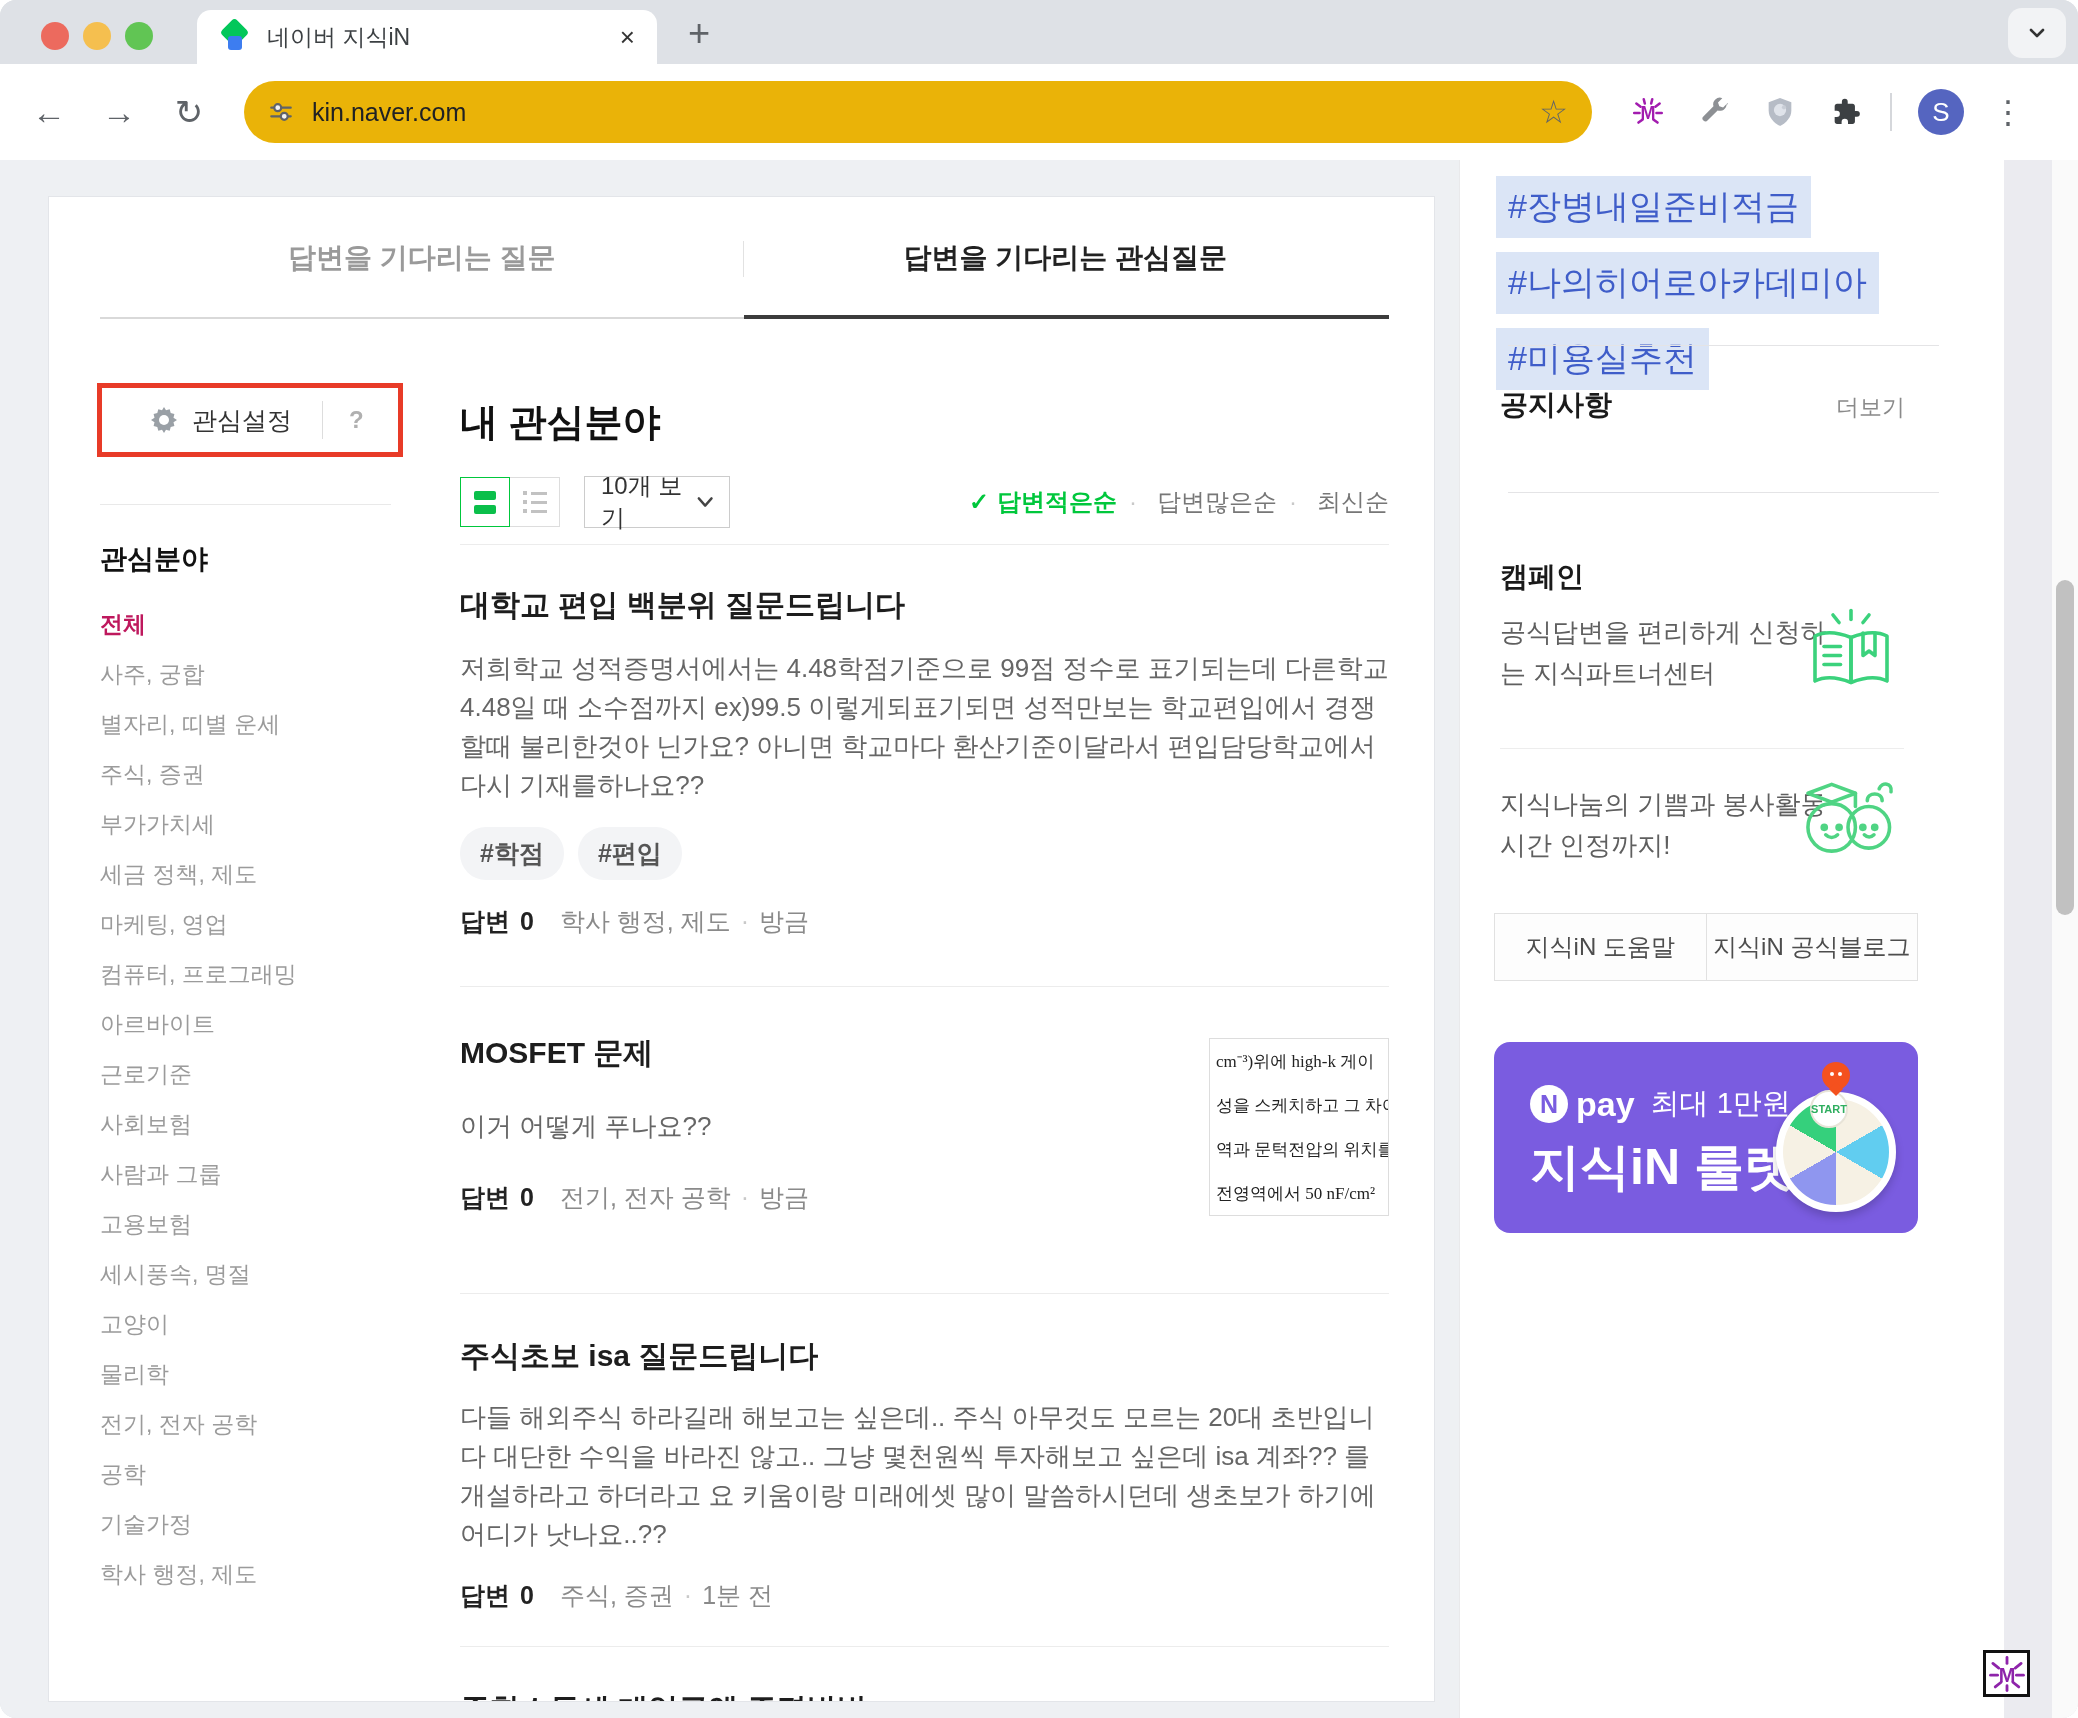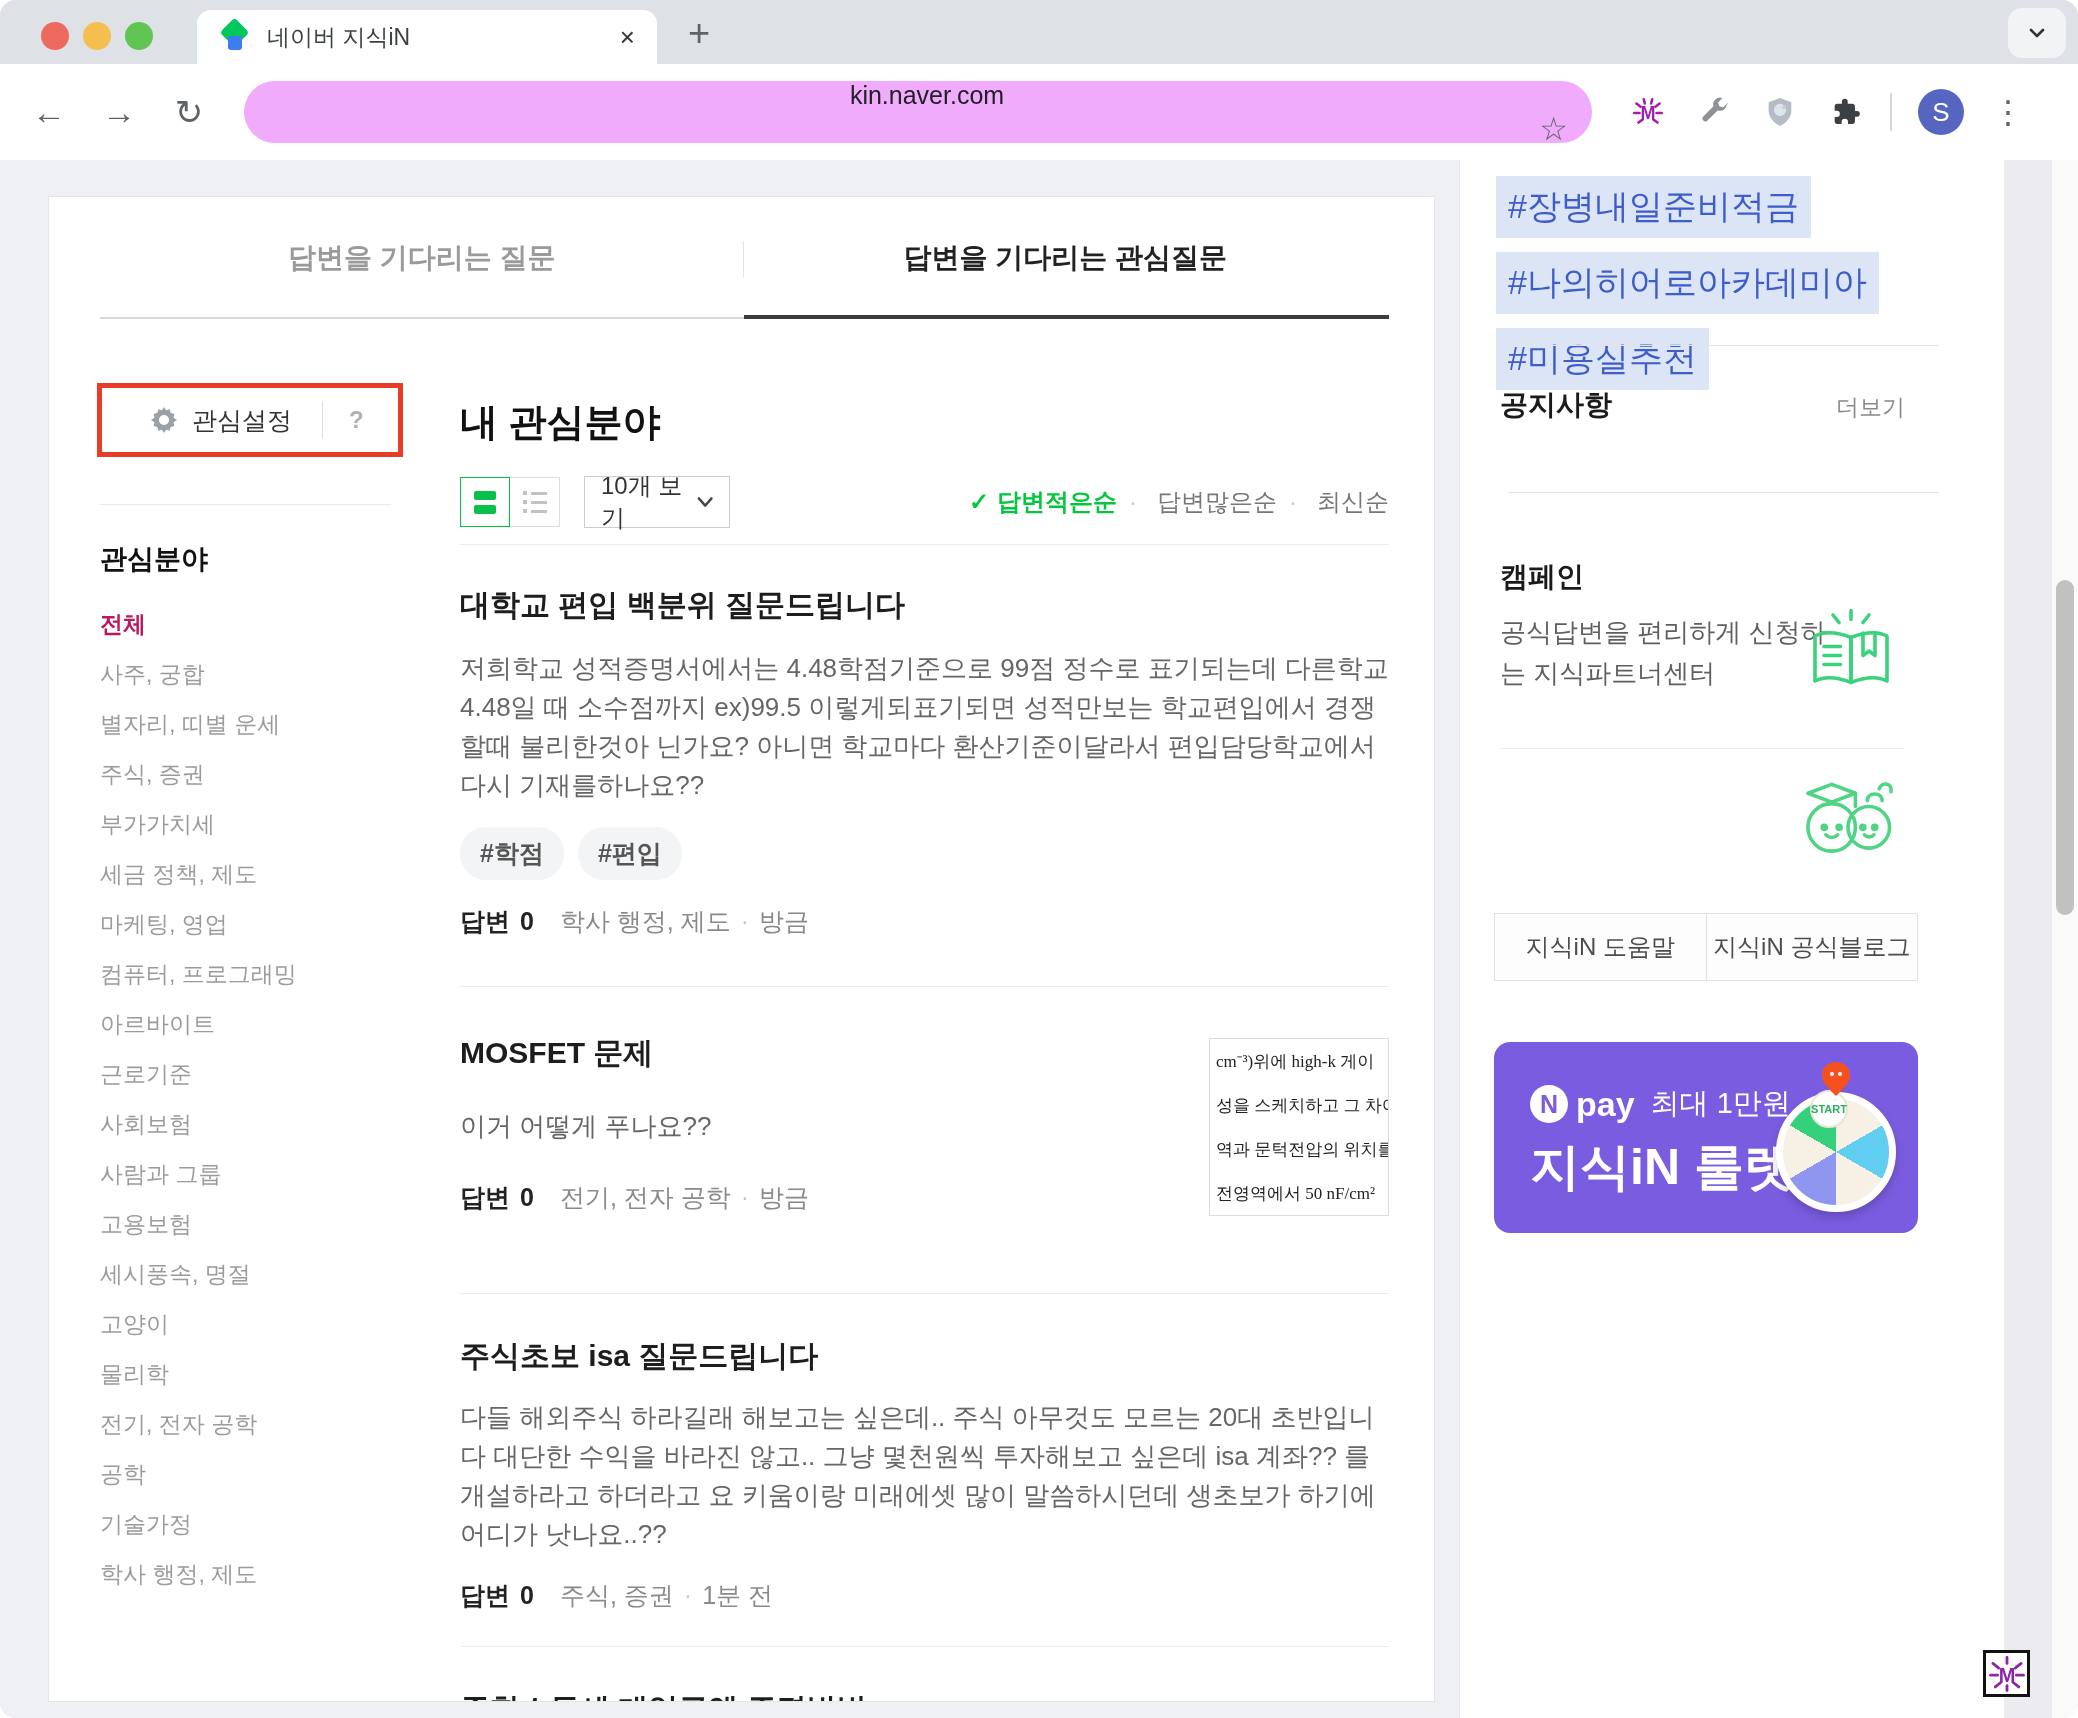--- a/index.html
+++ b/index.html
@@ -17,21 +17,21 @@
   .fav-green{position:absolute;left:5px;top:1px;width:21px;height:21px;background:#03c75a;transform:rotate(45deg);border-radius:4px;}
   .fav-blue{position:absolute;left:9px;top:15px;width:14px;height:14px;background:#3d7df0;border-radius:3px;}
   .tab-title{flex:1;font-size:23px;color:#3c4043;white-space:nowrap;overflow:hidden;}
   .tab-close{font-size:26px;color:#343434;cursor:pointer;}
   .newtab{position:absolute;left:688px;top:12px;font-size:38px;color:#5f6368;font-weight:300;}
   .tab-search{position:absolute;right:12px;top:8px;width:58px;height:50px;border-radius:14px;background:#f2f3f5;display:flex;align-items:center;justify-content:center;}
 
   
   .toolbar{position:absolute;top:64px;left:0;right:0;height:96px;background:#fff;display:flex;align-items:center;padding-left:28px;box-sizing:border-box;}
   .nav-ic{width:42px;text-align:center;font-size:34px;color:#5f6368;margin-right:28px;}
-  .urlbar{display:flex;align-items:center;width:1348px;height:62px;border-radius:31px;background:#f0abfc;padding:0 24px;box-sizing:border-box;margin-left:6px;flex-direction:column;}
+  .urlbar{display:flex;align-items:center;width:1348px;height:62px;border-radius:31px;background:#eab308;padding:0 24px;box-sizing:border-box;margin-left:6px;}
   .url-text{margin-left:18px;font-size:25px;color:#202124;}
   .star{margin-left:auto;font-size:32px;color:#5f6368;}
   .exts{display:flex;align-items:center;gap:30px;margin-left:38px;}
   .ext{width:36px;height:36px;display:flex;align-items:center;justify-content:center;}
   .tb-sep{width:2px;height:38px;background:#d5d7db;margin-left:26px;}
   .avatar{width:46px;height:46px;border-radius:50%;background:#5565c0;color:#fff;font-size:26px;display:flex;align-items:center;justify-content:center;margin-left:26px;}
   .kebab{font-size:32px;color:#5f6368;margin-left:28px;width:30px;text-align:center;}
 
   
   .page{position:absolute;top:160px;left:0;right:0;bottom:0;background:#eef0f3;}
@@ -414,20 +414,21 @@
             <path d="M40 18v15l4-3 4 3V18"></path>
             <line x1="14" y1="27" x2="25" y2="27"></line>
             <line x1="14" y1="33" x2="25" y2="33"></line>
             <line x1="14" y1="39" x2="25" y2="39"></line>
             <line x1="32" y1="9" x2="32" y2="3"></line>
             <line x1="24" y1="11" x2="20" y2="6"></line>
             <line x1="40" y1="11" x2="44" y2="6"></line>
           </svg>
       </span>
       <span class="div-c"></span>
+      <div class="camp-text2">지식나눔의 기쁨과 봉사활동 시간 인정까지!</div>
       <span class="camp-icon2">
         <svg width="104" height="92" viewBox="0 0 70 62" fill="none" stroke="#4fd483" stroke-width="2.4" stroke-linecap="round" stroke-linejoin="round">
             <circle cx="24" cy="40" r="16"></circle>
             <circle cx="49" cy="40" r="14"></circle>
             <path d="M8 17l16-6 16 6-16 6z"></path>
             <path d="M40 17v9"></path>
             <path d="M48 22c0-6 10-6 10 0"></path>
             <path d="M56 14c2-5 9-4 8 2"></path>
             <circle cx="19" cy="40" r="1.4" fill="#4fd483"></circle>
             <circle cx="29" cy="40" r="1.4" fill="#4fd483"></circle>

